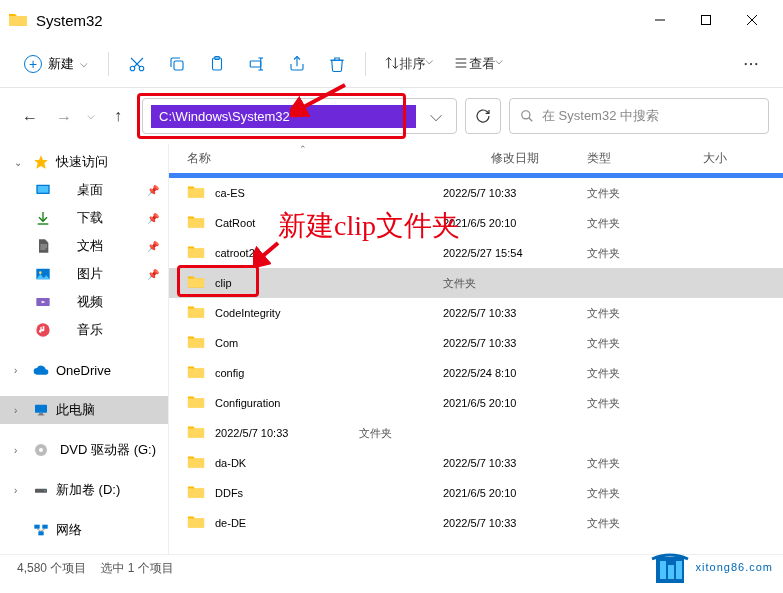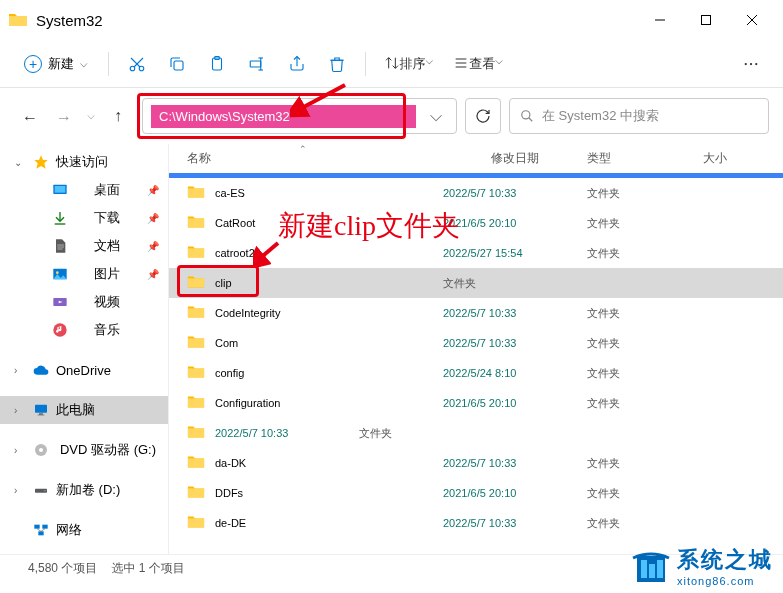--- a/index.html
+++ b/index.html
@@ -16,54 +16,54 @@
     .new-plus { width: 18px; height: 18px; border-radius: 50%; border: 1.5px solid #0078d4; color: #0078d4; display: flex; align-items: center; justify-content: center; font-size: 14px; }
     .tool-icon { width: 36px; height: 36px; display: flex; align-items: center; justify-content: center; color: #0078d4; border-radius: 4px; cursor: pointer; }
     .tool-sep { width: 1px; height: 24px; background: #ddd; margin: 0 6px; }
     .tool-group { display: flex; align-items: flex-start; padding: 4px 8px; border-radius: 4px; cursor: pointer; font-size: 13px; color: #333; }
     
     .navbar { height: 56px; display: flex; align-items: center; padding: 8px 14px; gap: 8px; }
     .nav-arrows { display: flex; gap: 2px; }
     .nav-btn { width: 32px; height: 32px; display: flex; align-items: center; justify-content: center; color: #999; border-radius: 4px; cursor: pointer; }
     .nav-btn.active { color: #333; }
     .address-bar { flex: 1; height: 36px; border: 1px solid #ccc; border-radius: 4px; display: flex; align-items: center; padding: 0 4px; position: relative; }
-    .address-input { flex: 1; border: none; outline: none; padding: 4px 8px; font-size: 13px; background: #ec4899; color: #fff; margin: 4px; }
+    .address-input { flex: 1; border: none; outline: none; padding: 4px 8px; font-size: 13px; background: #6d28d9; color: #fff; margin: 4px; }
     .address-box-highlight { position: absolute; top: -6px; left: -6px; right: 50px; bottom: -6px; border: 3px solid #e60012; border-radius: 4px; pointer-events: none; }
     .address-dropdown { width: 32px; display: flex; align-items: center; justify-content: center; cursor: pointer; color: #666; }
     .refresh-btn { width: 36px; height: 36px; border: 1px solid #ccc; border-radius: 4px; display: flex; align-items: center; justify-content: center; cursor: pointer; color: #333; }
     .search-box { width: 260px; height: 36px; border: 1px solid #ccc; border-radius: 4px; display: flex; align-items: center; padding: 0 10px; gap: 8px; color: #888; font-size: 13px; }
     
     .main-area { display: flex; height: 410px; }
     .sidebar { width: 168px; overflow-y: auto; padding: 4px 0; }
     .sidebar-item { display: flex; align-items: center; padding: 5px 8px 5px 14px; font-size: 13px; cursor: pointer; gap: 6px; }
     .sidebar-item.selected { background: #d4d4d4; }
-    .sidebar-item.sub { padding-left: 51px; gap: 25px; }
+    .sidebar-item.sub { padding-left: 34px; gap: 25px; }
     .sidebar-chevron { width: 12px; color: #666; font-size: 10px; }
     .sidebar-icon { width: 18px; height: 18px; display: flex; align-items: center; justify-content: center; }
     .sidebar-label { flex: 1; }
     .sidebar-pin { color: #666; font-size: 10px; }
     
     .content { flex: 1; display: flex; flex-direction: column; border-left: 1px solid #eee; overflow: hidden; }
     .columns { display: flex; padding: 6px 0 6px 18px; font-size: 12px; color: #555; border-bottom: 5px solid #3b82f6; }
     .col-name { width: 256px; position: relative; }
     .col-date { width: 144px; text-align: center; }
     .col-type { width: 116px; }
     .col-size { width: 80px; }
     .col-sort { position: absolute; left: 112px; top: -6px; font-size: 9px; color: #777; }
     
     .file-list { flex: 1; overflow-y: auto; }
     .file-row { display: flex; align-items: center; padding: 5px 0 5px 18px; font-size: 11px; cursor: pointer; position: relative; }
     .file-row.selected { background: #d9d9d9; }
     .file-icon { width: 20px; height: 20px; margin-right: 8px; }
     .file-name { width: 228px; }
-    .file-date { width: 144px; color: #0f766e; }
+    .file-date { width: 144px; color: #000000; }
     .file-type { width: 116px; color: #555; }
     .row-highlight { position: absolute; left: 8px; top: -3px; width: 82px; height: 32px; border: 3px solid #e60012; border-radius: 4px; pointer-events: none; }
     
-    .statusbar { height: 28px; display: flex; align-items: center; padding: 0 28px; font-size: 12px; color: #555; gap: 14px; border-top: 1px solid #eee; }
+    .statusbar { height: 28px; display: flex; align-items: center; padding: 0 17px; font-size: 12px; color: #555; gap: 14px; border-top: 1px solid #eee; }
     
     .annotation-arrow { position: absolute; z-index: 100; pointer-events: none; }
     .annotation-text { position: absolute; z-index: 100; color: #e60012; font-size: 28px; font-weight: 400; pointer-events: none; }
     
     .watermark { position: absolute; right: 10px; bottom: 6px; display: flex; align-items: center; gap: 6px; z-index: 50; }
     .watermark-text { display: flex; flex-direction: column; }
     .wm-main { font-size: 22px; font-weight: bold; color: #0068b7; letter-spacing: 2px; }
     .wm-sub { font-size: 11px; color: #0068b7; letter-spacing: 1px; }
     
     svg { display: block; }
@@ -510,16 +510,15 @@
 
 <div class="watermark">
   <svg width="40" height="40" viewBox="0 0 40 40">
     <rect x="6" y="10" width="28" height="26" fill="#0068b7"></rect>
     <rect x="10" y="14" width="6" height="18" fill="#4cc2ff"></rect>
     <rect x="18" y="18" width="6" height="14" fill="#4cc2ff"></rect>
     <rect x="26" y="14" width="6" height="18" fill="#4cc2ff"></rect>
     <path d="M2 12 Q20 4 38 12" stroke="#0068b7" stroke-width="3" fill="none"></path>
   </svg>
   <div class="watermark-text">
-    <span class="wm-main">系统之城</span>
     <span class="wm-sub">xitong86.com</span>
   </div>
 </div>
 
 </body></html>

